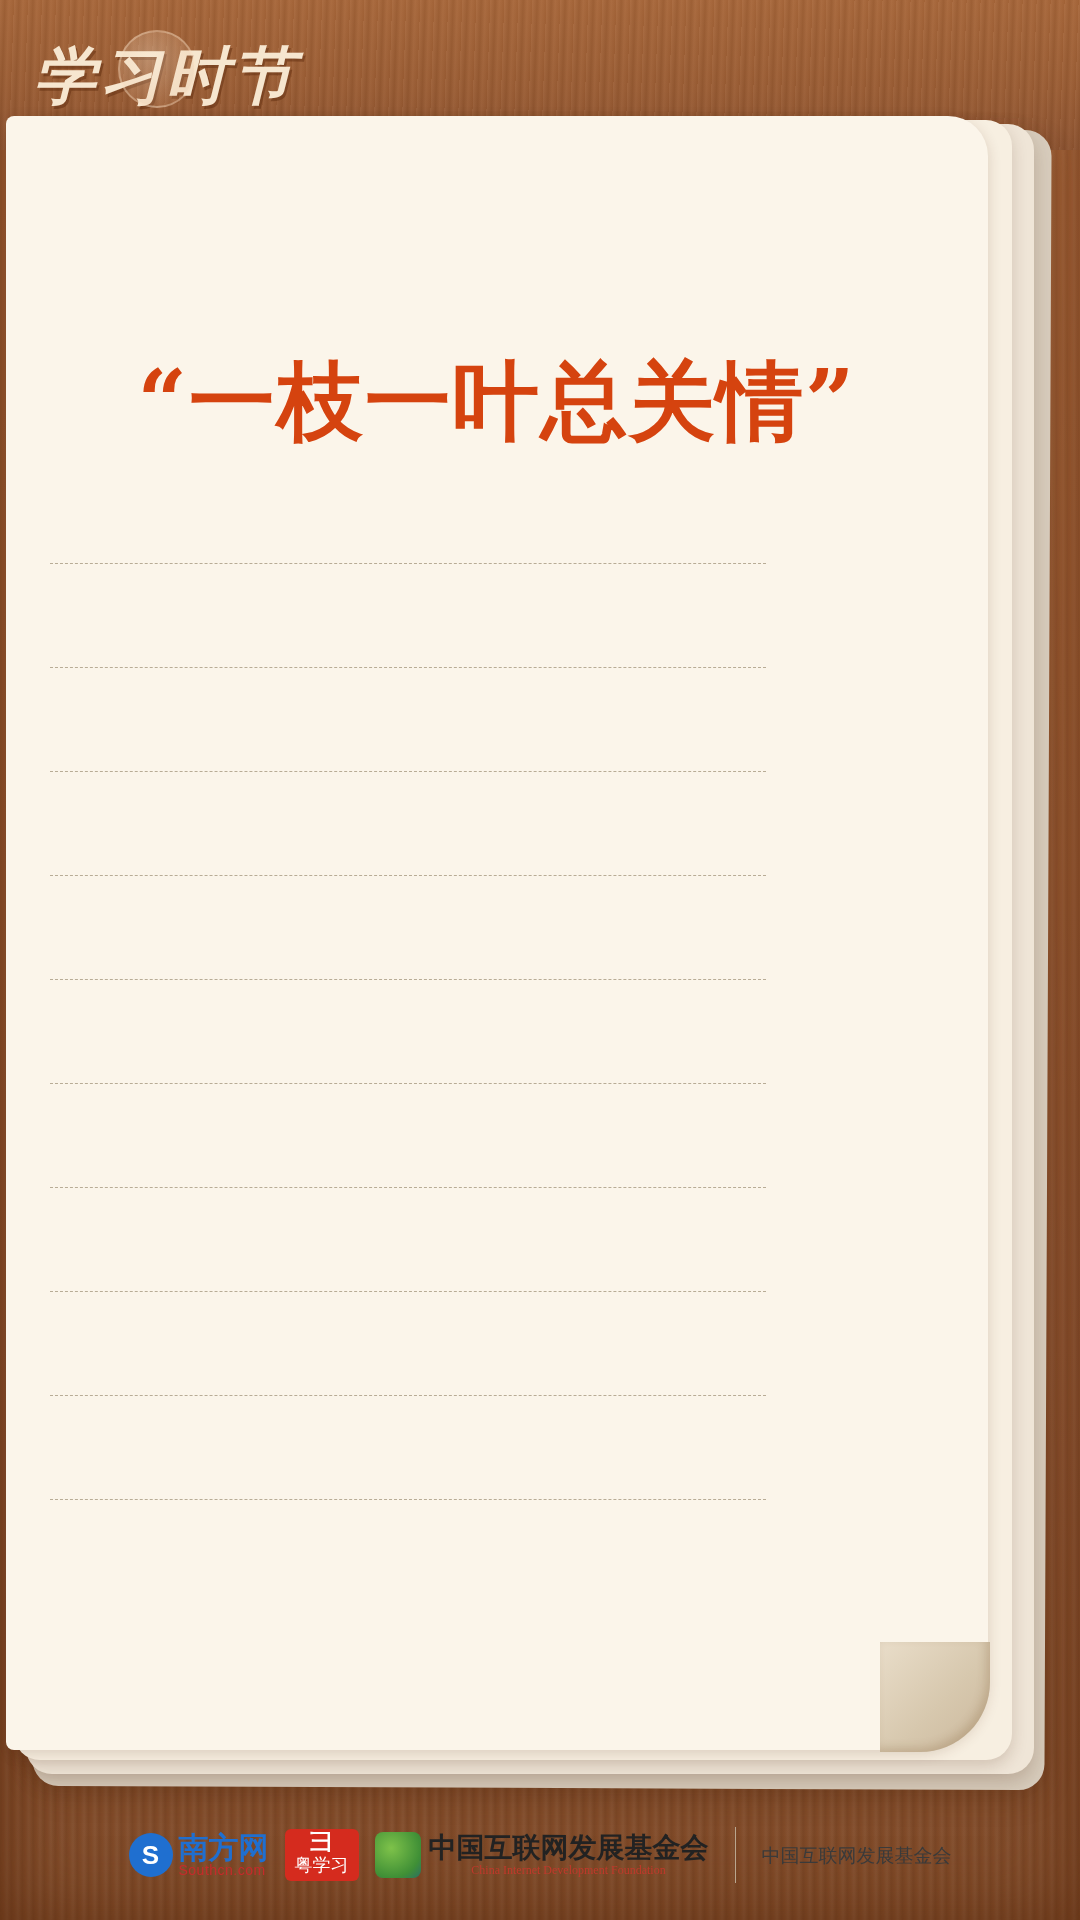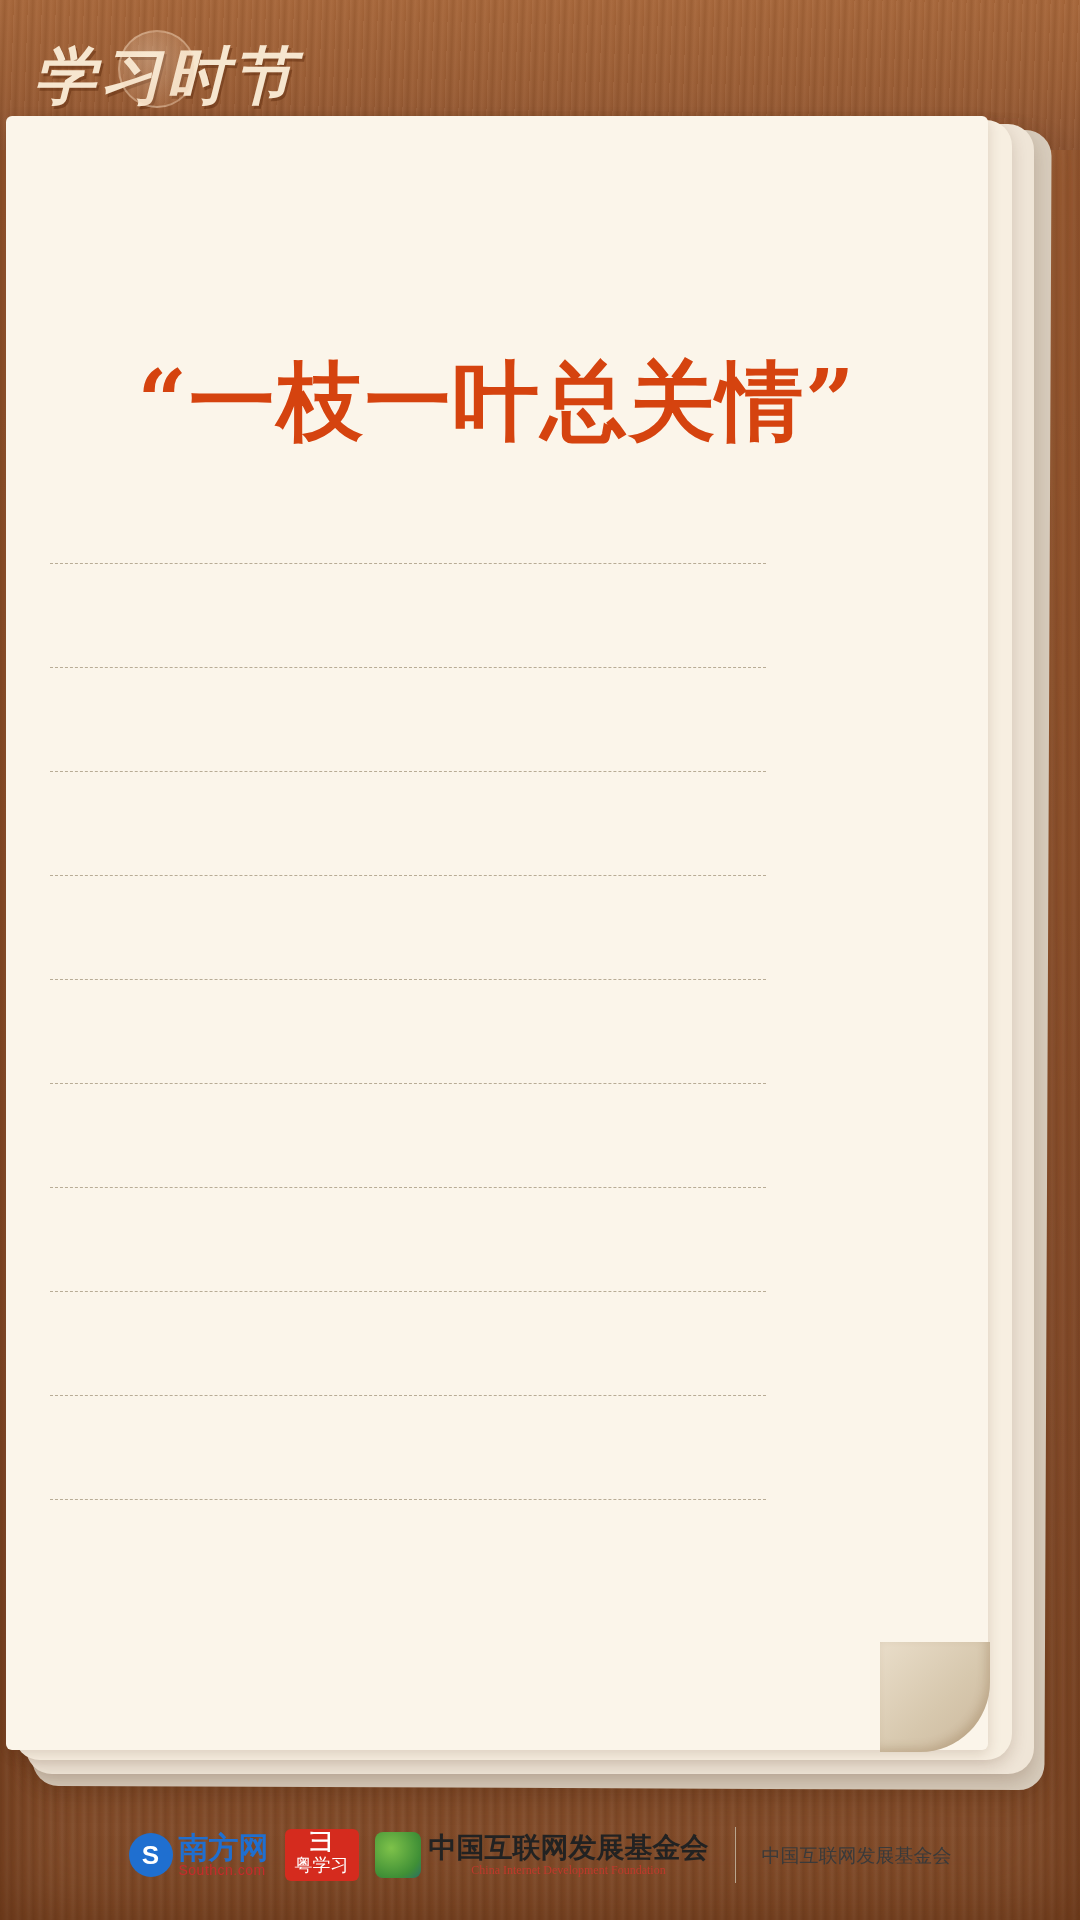--- a/index.html
+++ b/index.html
@@ -79,21 +79,20 @@
   }
   .sheet-main {
     left: 6px; top: 116px;
     width: 982px; height: 1634px;
     background: #fbf5ea;
     border-top-left-radius: 8px;
     border-top-right-radius: 40px;
     border-bottom-right-radius: 70px;
     border-bottom-left-radius: 8px;
     box-shadow: 0 4px 14px rgba(80,40,15,0.16);
-    border-radius: 6px;
   }
   
   .curl {
     position: absolute;
     right: -2px;
     bottom: -2px;
     width: 110px;
     height: 110px;
     background: linear-gradient(135deg, #e9ddc9 0%, #d7c8ae 55%, #cbb89c 100%);
     border-bottom-right-radius: 70px;

